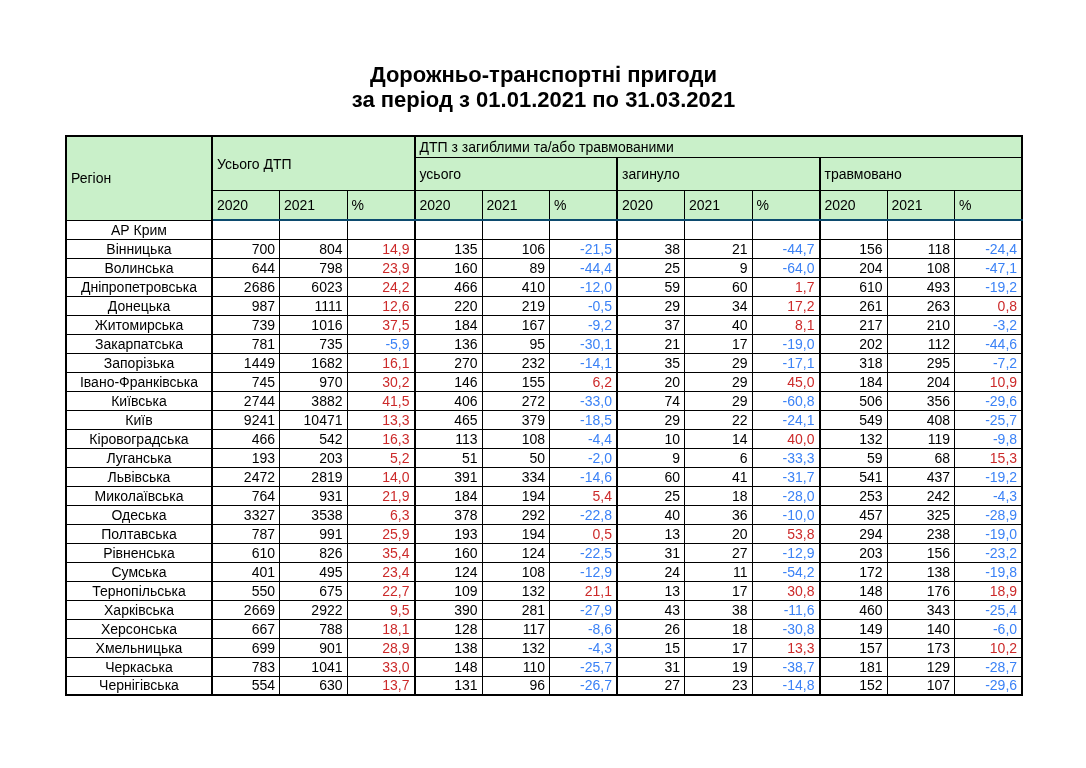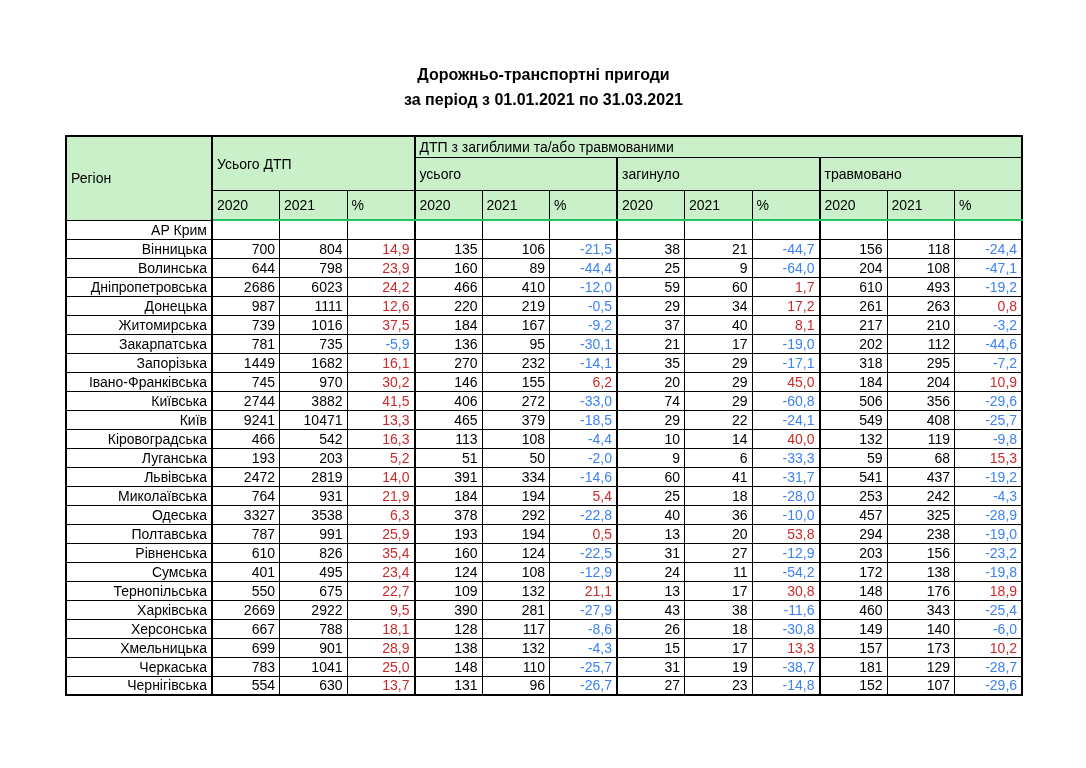--- a/index.html
+++ b/index.html
@@ -1,29 +1,29 @@
 <!DOCTYPE html>
 <html><head>
 <meta charset="utf-8">
 <style>
   html,body{margin:0;padding:0;background:#fff;}
   body{width:1086px;height:768px;font-family:"Liberation Sans",sans-serif;color:#000;}
   .page{position:relative;width:1086px;height:768px;background:#fff;overflow:hidden;}
   .title-block{position:absolute;left:65px;top:62px;width:957px;text-align:center;
-    font-weight:bold;font-size:16px;line-height:25px;}
+    font-weight:bold;font-size:22px;line-height:25px;}
   table.dtp{position:absolute;left:65px;top:135px;width:957px;border-collapse:collapse;
     table-layout:fixed;border:2px solid #000;}
   td{border:1px solid #000;font-size:14px;padding:0 4px;white-space:nowrap;overflow:hidden;}
   .hdr{background:#c9f0c9;text-align:left;vertical-align:middle;font-size:14px;margin-top:16px;}
   tr.h1 td{height:20px;}
   tr.h2 td{height:32px;}
-  tr.h3 td{height:28px;border-bottom:2px solid #22c55e;}
+  tr.h3 td{height:28px;border-bottom:2px solid #0c4a6e;}
   tbody tr{height:19px;}
   td.num{text-align:right;}
-  td.region{text-align:right;}
+  td.region{text-align:center;}
   td.bR{border-right:2px solid #000;}
   td.pos{color:#cc2a2a;margin-left:44px;}
   td.neg{color:#3b82f6;}
 </style>
 </head>
 <body>
 
 <div class="page">
 
   <div class="title-block">
@@ -405,21 +405,21 @@
           <td class="num">17</td>
           <td class="num bR pos">13,3</td>
           <td class="num">157</td>
           <td class="num">173</td>
           <td class="num bR pos">10,2</td>
         </tr>
         <tr>
           <td class="region bR">Черкаська</td>
           <td class="num">783</td>
           <td class="num">1041</td>
-          <td class="num bR pos">25,0</td>
+          <td class="num bR pos">33,0</td>
           <td class="num">148</td>
           <td class="num">110</td>
           <td class="num bR neg">-25,7</td>
           <td class="num">31</td>
           <td class="num">19</td>
           <td class="num bR neg">-38,7</td>
           <td class="num">181</td>
           <td class="num">129</td>
           <td class="num bR neg">-28,7</td>
         </tr>

